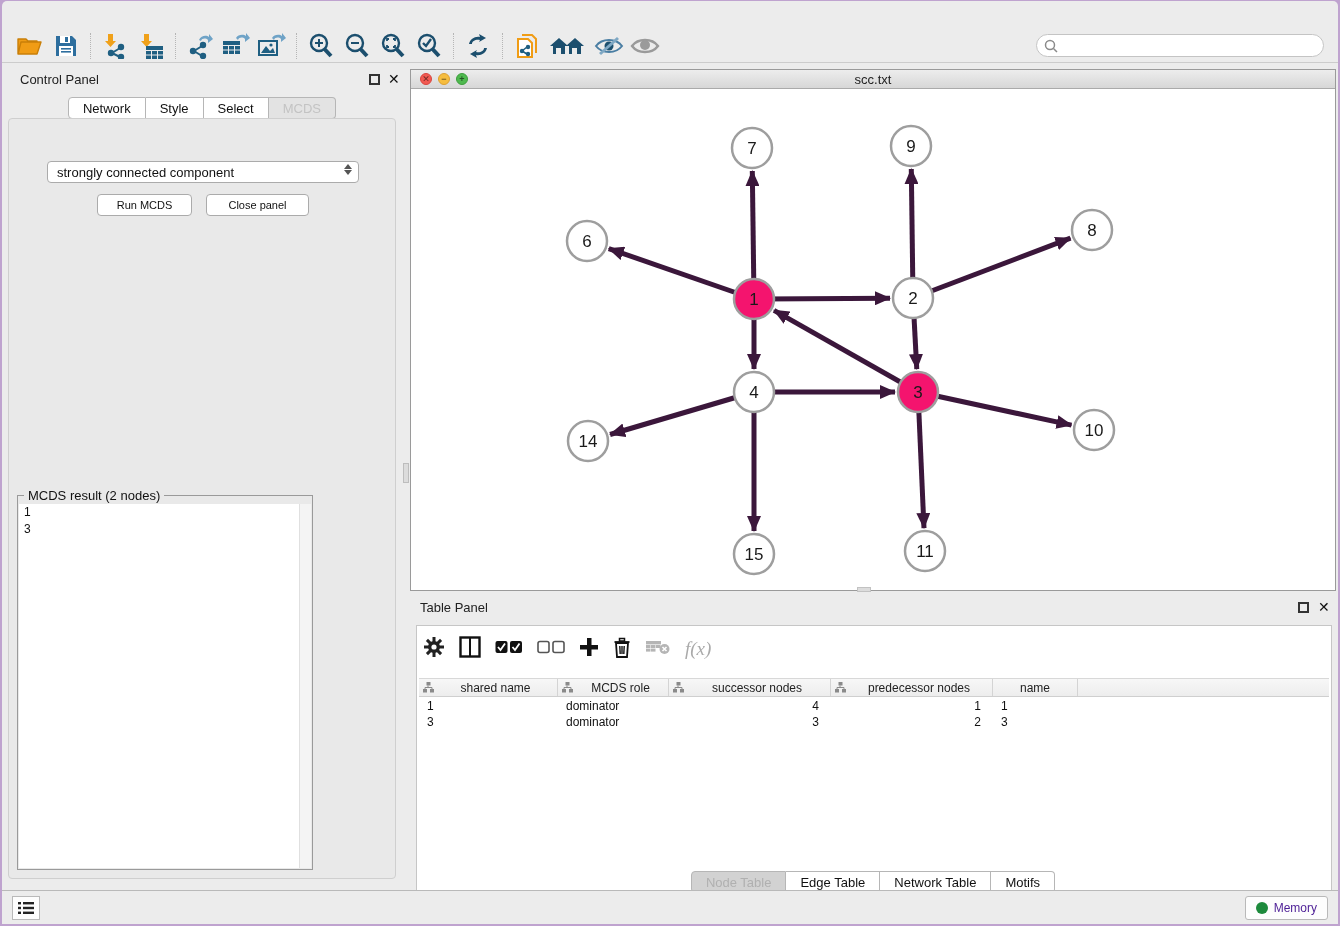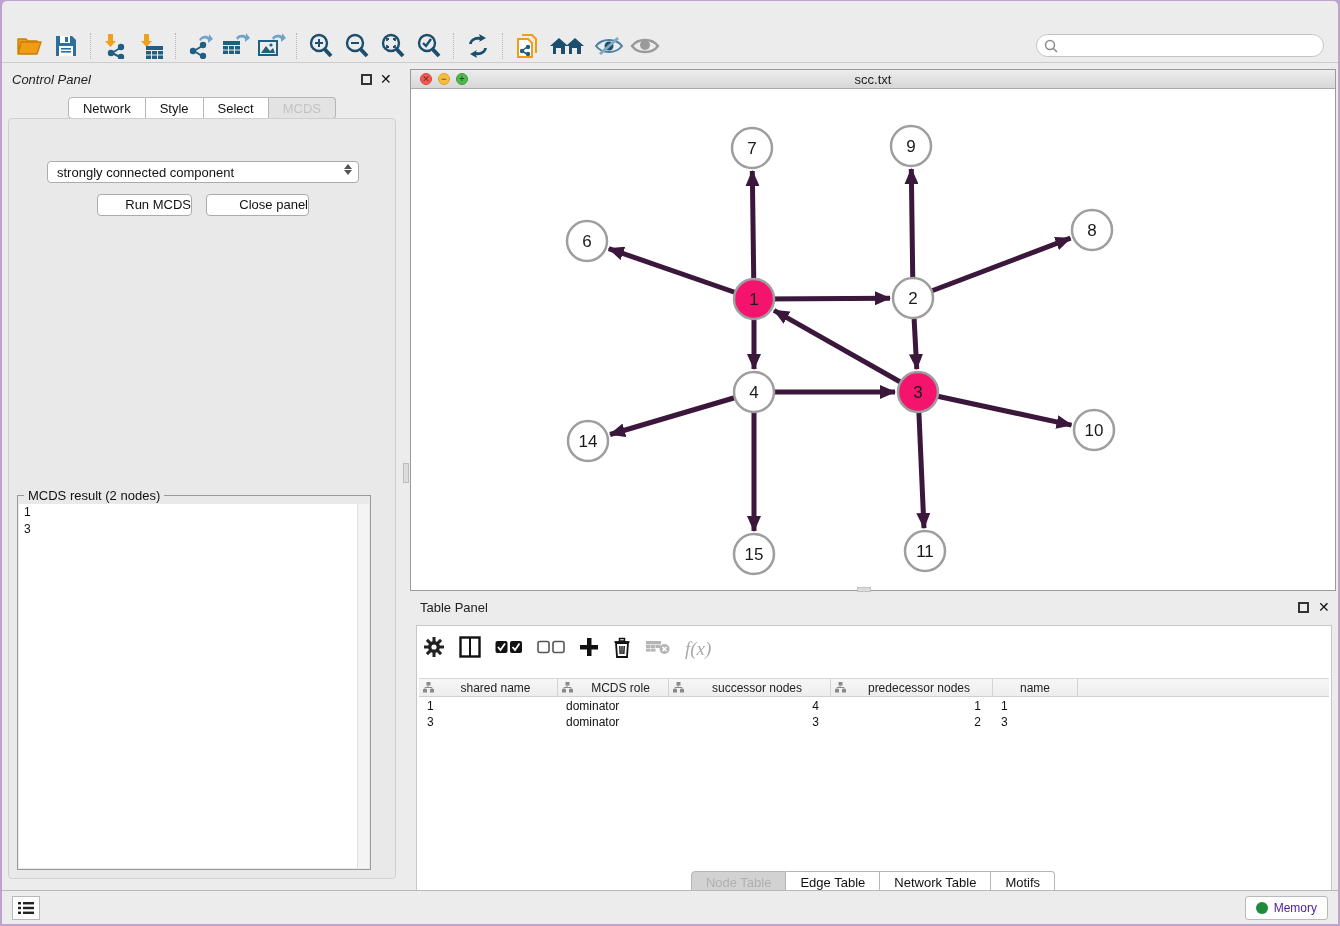--- a/index.html
+++ b/index.html
@@ -18,43 +18,43 @@
   
   .toolbar { position:absolute; left:0; top:28px; width:100%; height:34px;
              background:#ececec; border-bottom:1px solid #cccccc; display:flex; align-items:center; }
   .tb-ic { width:30px; height:28px; margin:0 3px; display:flex; align-items:center; justify-content:center; }
   .tb-sep { width:1px; height:26px; margin:0 6px; border-left:1px dotted #b5b5b5; }
   .searchbox { position:absolute; right:14px; top:5px; width:288px; height:23px; background:#fff;
                border:1px solid #c4c4c4; border-radius:12px; display:flex; align-items:center; padding-left:7px; }
   .searchbox input { border:none; outline:none; flex:1; font-size:12px; background:transparent; margin-left:4px; }
 
   
-  .cp-header { position:absolute; left:0; top:68px; width:400px; height:24px;font-style:italic; }
+  .cp-header { position:absolute; left:8px; top:68px; width:400px; height:24px; }
   .panel-title { position:absolute; left:10px; top:3px; font-size:13px; color:#222; }
   .float-ic { position:absolute; width:11px; height:11px; border:2px solid #333; top:5px; }
   .close-ic { position:absolute; top:2px; font-size:14px; font-weight:bold; color:#111; }
   .cp-tabs { position:absolute; left:0; top:96px; width:400px; display:flex; justify-content:center; }
   .tab { height:22px; padding:3px 14px; font-size:13px; background:#fff; border:1px solid #b6b6b6;
          border-left:none; color:#111; }
   .tab:first-child { border-left:1px solid #b6b6b6; border-radius:4px 0 0 4px; }
   .tab.last { border-radius:0 4px 4px 0; }
   .tab.active-gray { background:#e3e3e3; color:#c3c3c3; }
   .cp-body { position:absolute; left:6px; top:117px; width:388px; height:761px;
              background:#e9e9e9; border:1px solid #cfcfcf; border-radius:4px; }
   .opt-label { position:absolute; left:0; top:20px; width:100%; text-align:center; font-size:13px; color:#111; }
   .combo { position:absolute; left:38px; top:42px; width:312px; height:22px; background:#fff;
            border:1px solid #ababab; border-radius:4px; font-size:13px; color:#111;
            display:flex; align-items:center; padding-left:9px; }
   .combo-arrows { position:absolute; right:6px; top:2px; display:flex; flex-direction:column; gap:1px; }
   .combo-arrows i { width:0; height:0; border-left:4px solid transparent; border-right:4px solid transparent; }
   .combo-arrows .up { border-bottom:5px solid #555; }
   .combo-arrows .dn { border-top:5px solid #555; }
   .cp-btn { position:absolute; top:75px; height:22px; background:#fff; border:1px solid #ababab;
-            border-radius:4px; font-size:13px; color:#111; text-align:right; line-height:20px; }
-  .fieldset { position:absolute; left:8px; top:376px; width:354px; height:375px; border:1px solid #9a9a9a; }
+            border-radius:4px; font-size:11px; color:#111; text-align:center; line-height:20px; }
+  .fieldset { position:absolute; left:8px; top:376px; width:296px; height:375px; border:1px solid #9a9a9a; }
   .fieldset-legend { position:absolute; left:6px; top:-8px; background:#e9e9e9; padding:0 4px; font-size:13px; color:#111; }
   .fieldset-inner { position:absolute; left:1px; top:8px; right:1px; bottom:1px; background:#fff; overflow:hidden; }
   .result-line { font-size:12px; color:#111; padding-left:5px; line-height:17px; }
   .v-scroll { position:absolute; right:0; top:0; width:12px; height:100%; background:#f4f4f4; border-left:1px solid #e0e0e0; }
 
   
   .v-split { position:absolute; left:400px; top:62px; width:8px; height:828px; background:#ececec; }
   .v-split-handle { position:absolute; left:1px; top:400px; width:6px; height:20px; background:#dcdcdc;
                     border:1px solid #bdbdbd; }
   .h-split-handle { position:absolute; left:855px; top:586px; width:14px; height:5px; background:#dcdcdc;

